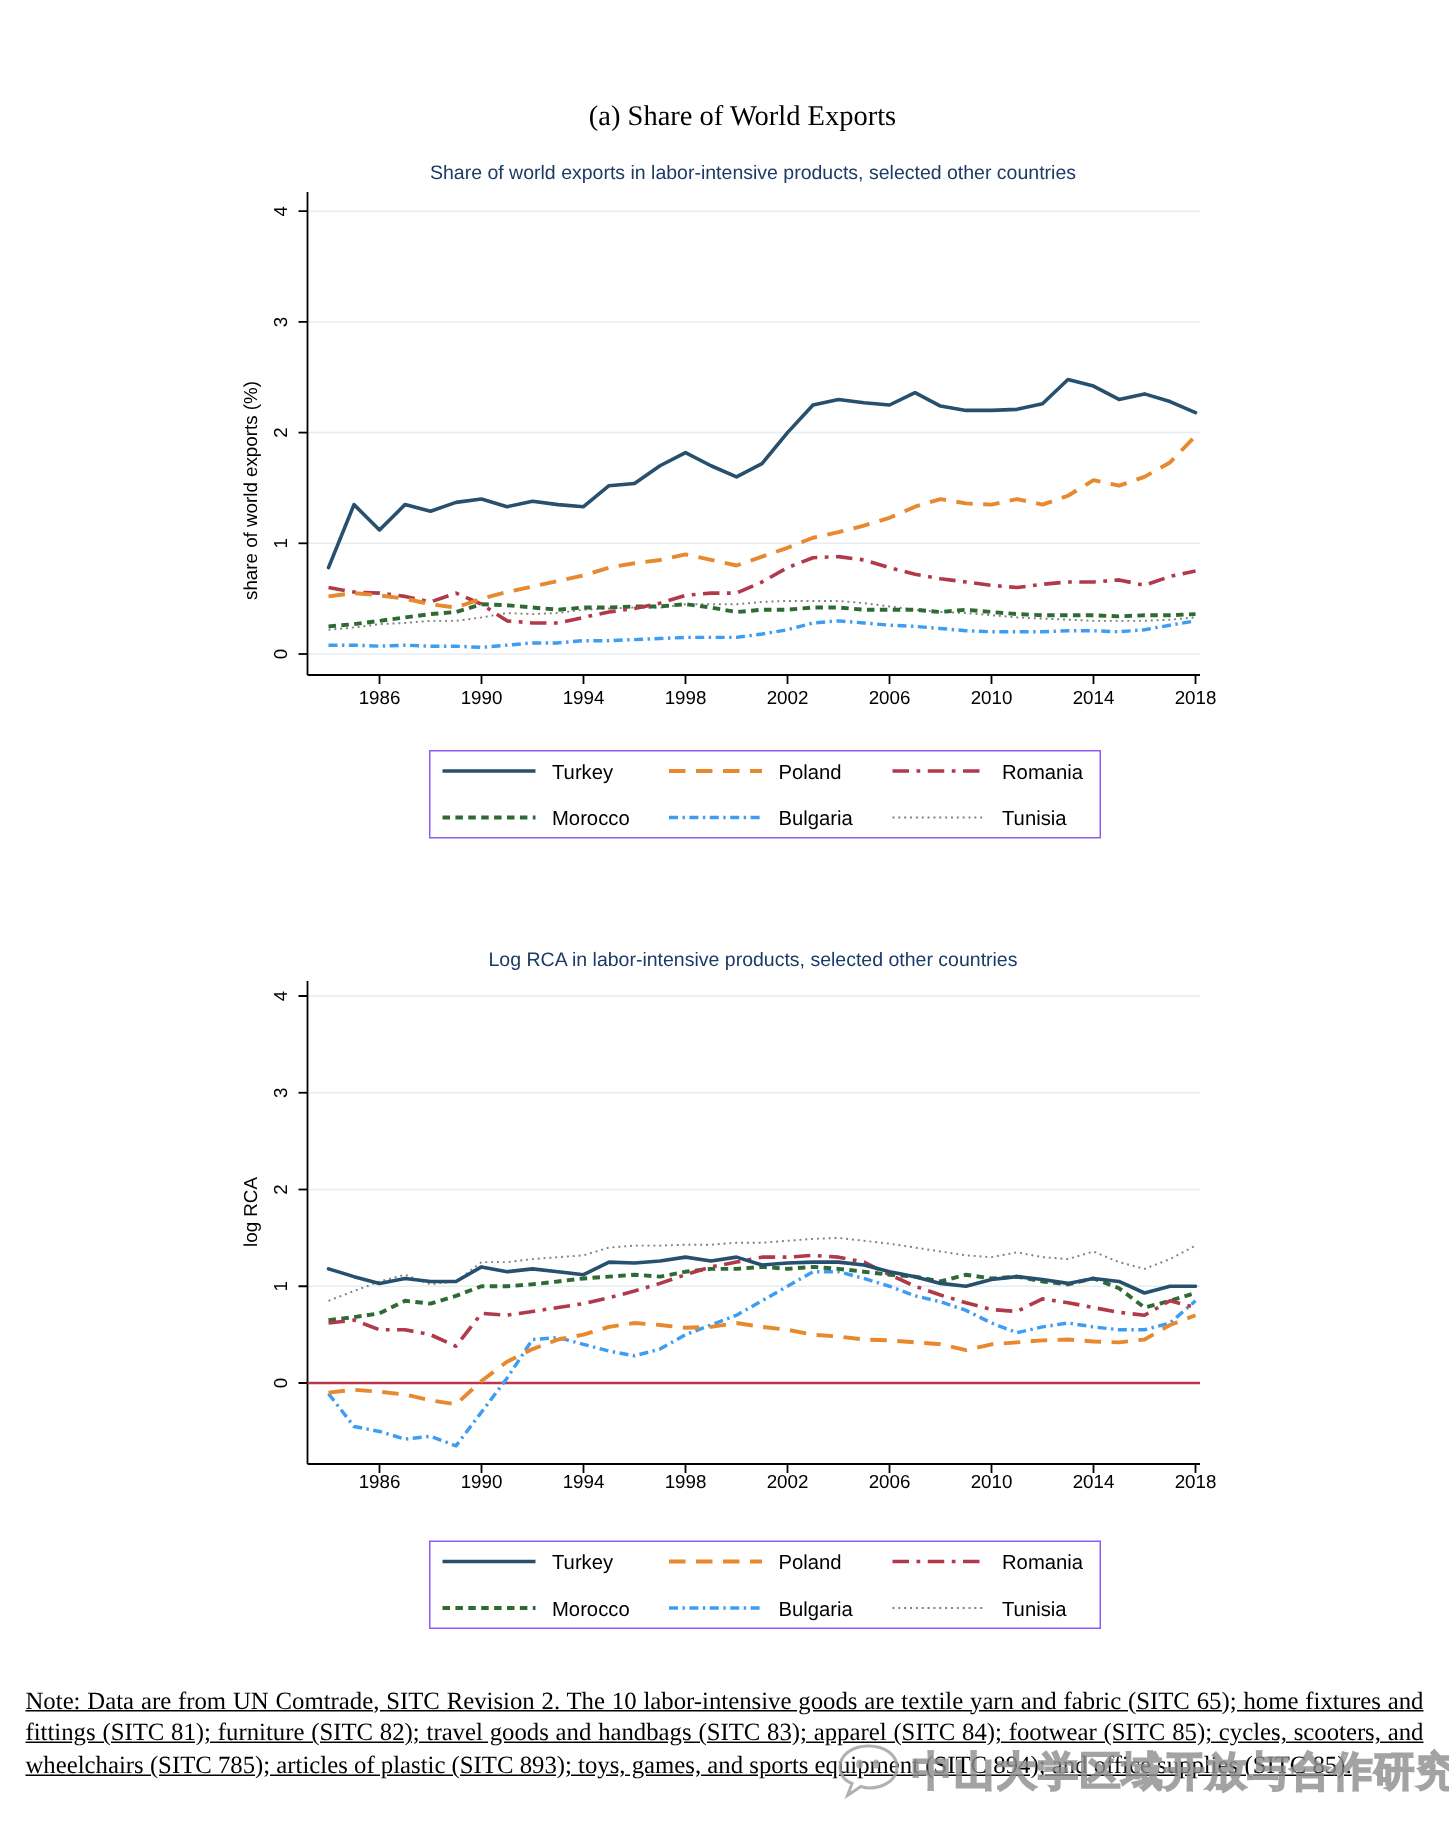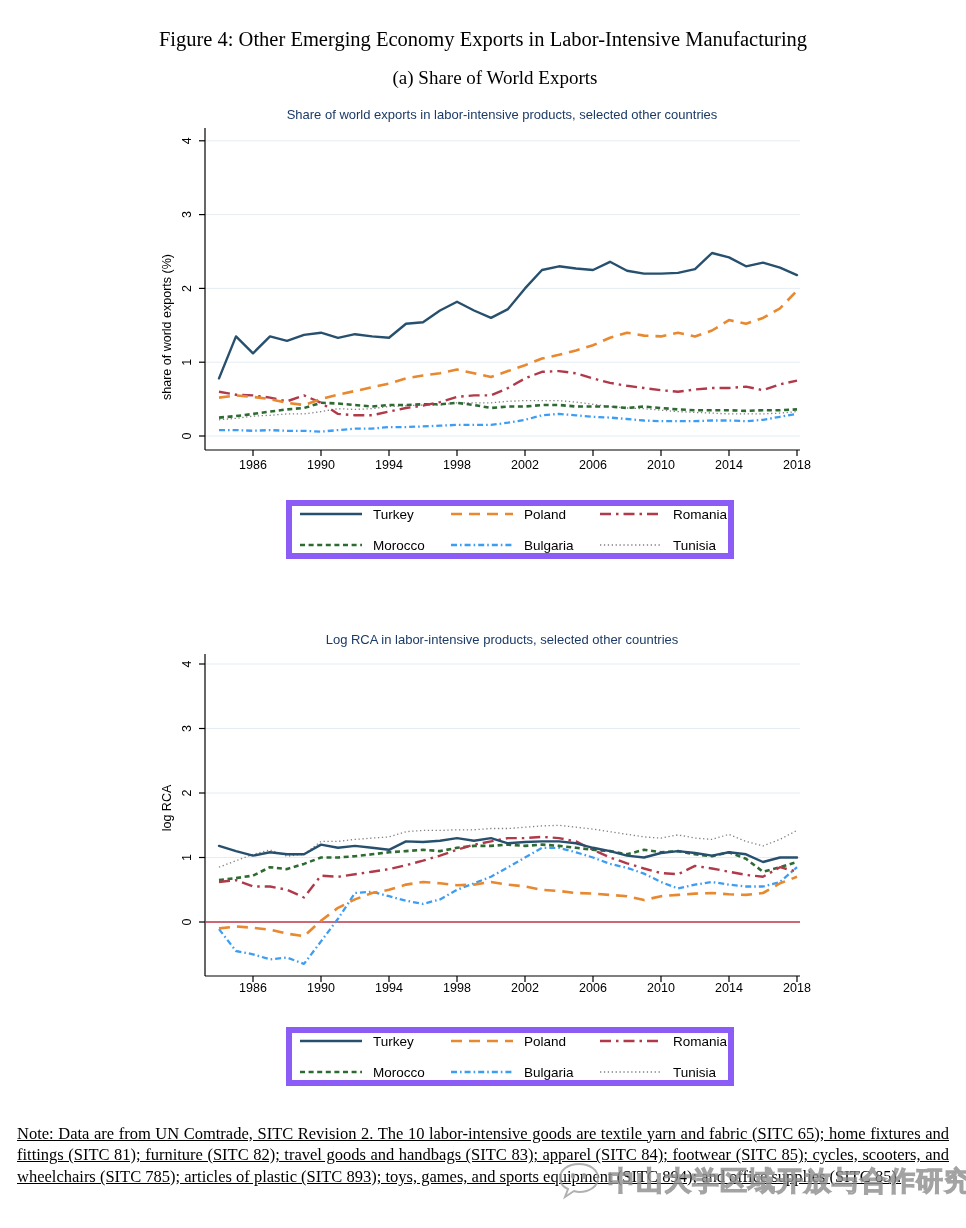--- a/index.html
+++ b/index.html
@@ -12,42 +12,41 @@
                  font-size:19px;color:#000;margin-left:12px;}
   #heading-a{top:67px;}
   #heading-b{top:590px;}
   .chart-svg{position:absolute;left:0;display:block;}
   #chart-a{top:105px;}
   #chart-b{top:630px;}
   .chart-svg text{font-family:"Liberation Sans",sans-serif;}
   .tick-label{font-size:12.5px;fill:#000;}
   .axis-title{font-size:12.5px;fill:#000;}
   .chart-title{font-size:13px;fill:#1b3a66;}
-  .legend{position:absolute;left:286px;width:448px;height:59px;border:6px solid #8b5cf6;
+  .legend{position:absolute;left:286px;width:448px;height:59px;border:1px solid #8b5cf6;
           background:#fff;display:grid;grid-template-columns:151px 149px auto;
           align-content:center;row-gap:16px;box-sizing:border-box;padding:4px 0;}
   #legend-a{top:500px;}
   #legend-b{top:1027px;}
   .leg-item{display:flex;align-items:center;gap:10px;padding-left:7px;
             font-size:13.5px;color:#000;white-space:nowrap;}
   .note{position:absolute;left:17px;top:1106px;width:932px;
         font-family:"Liberation Serif",serif;font-size:16.5px;line-height:21.8px;
         text-align:justify;color:#000;text-decoration:underline;}
   .watermark{position:absolute;left:556px;top:1160px;display:flex;align-items:center;
              gap:6px;z-index:5;pointer-events:none;}
   .watermark-text{font-size:27px;font-weight:bold;letter-spacing:1px;white-space:nowrap;
                   color:rgba(255,255,255,0.08);
                   -webkit-text-stroke:1.2px rgba(140,140,140,0.8);}
 </style>
 </head>
 <body>
 
 <div class="page">
 
-  <div class="fig-title serif">Figure 4: Other Emerging Economy Exports in Labor-Intensive Manufacturing</div>
 
   <div class="panel-heading serif" id="heading-a">(a) Share of World Exports</div>
 
   <svg class="chart-svg" id="chart-a" width="966" height="375">
       <line x1="205" y1="331.0" x2="800" y2="331.0" stroke="#e4edf3" stroke-width="1"></line>
       <line x1="205" y1="257.2" x2="800" y2="257.2" stroke="#e4edf3" stroke-width="1"></line>
       <line x1="205" y1="183.4" x2="800" y2="183.4" stroke="#e4edf3" stroke-width="1"></line>
       <line x1="205" y1="109.6" x2="800" y2="109.6" stroke="#e4edf3" stroke-width="1"></line>
       <line x1="205" y1="35.8" x2="800" y2="35.8" stroke="#e4edf3" stroke-width="1"></line>
       <line x1="205" y1="23" x2="205" y2="345" stroke="#000000" stroke-width="1.2"></line>

